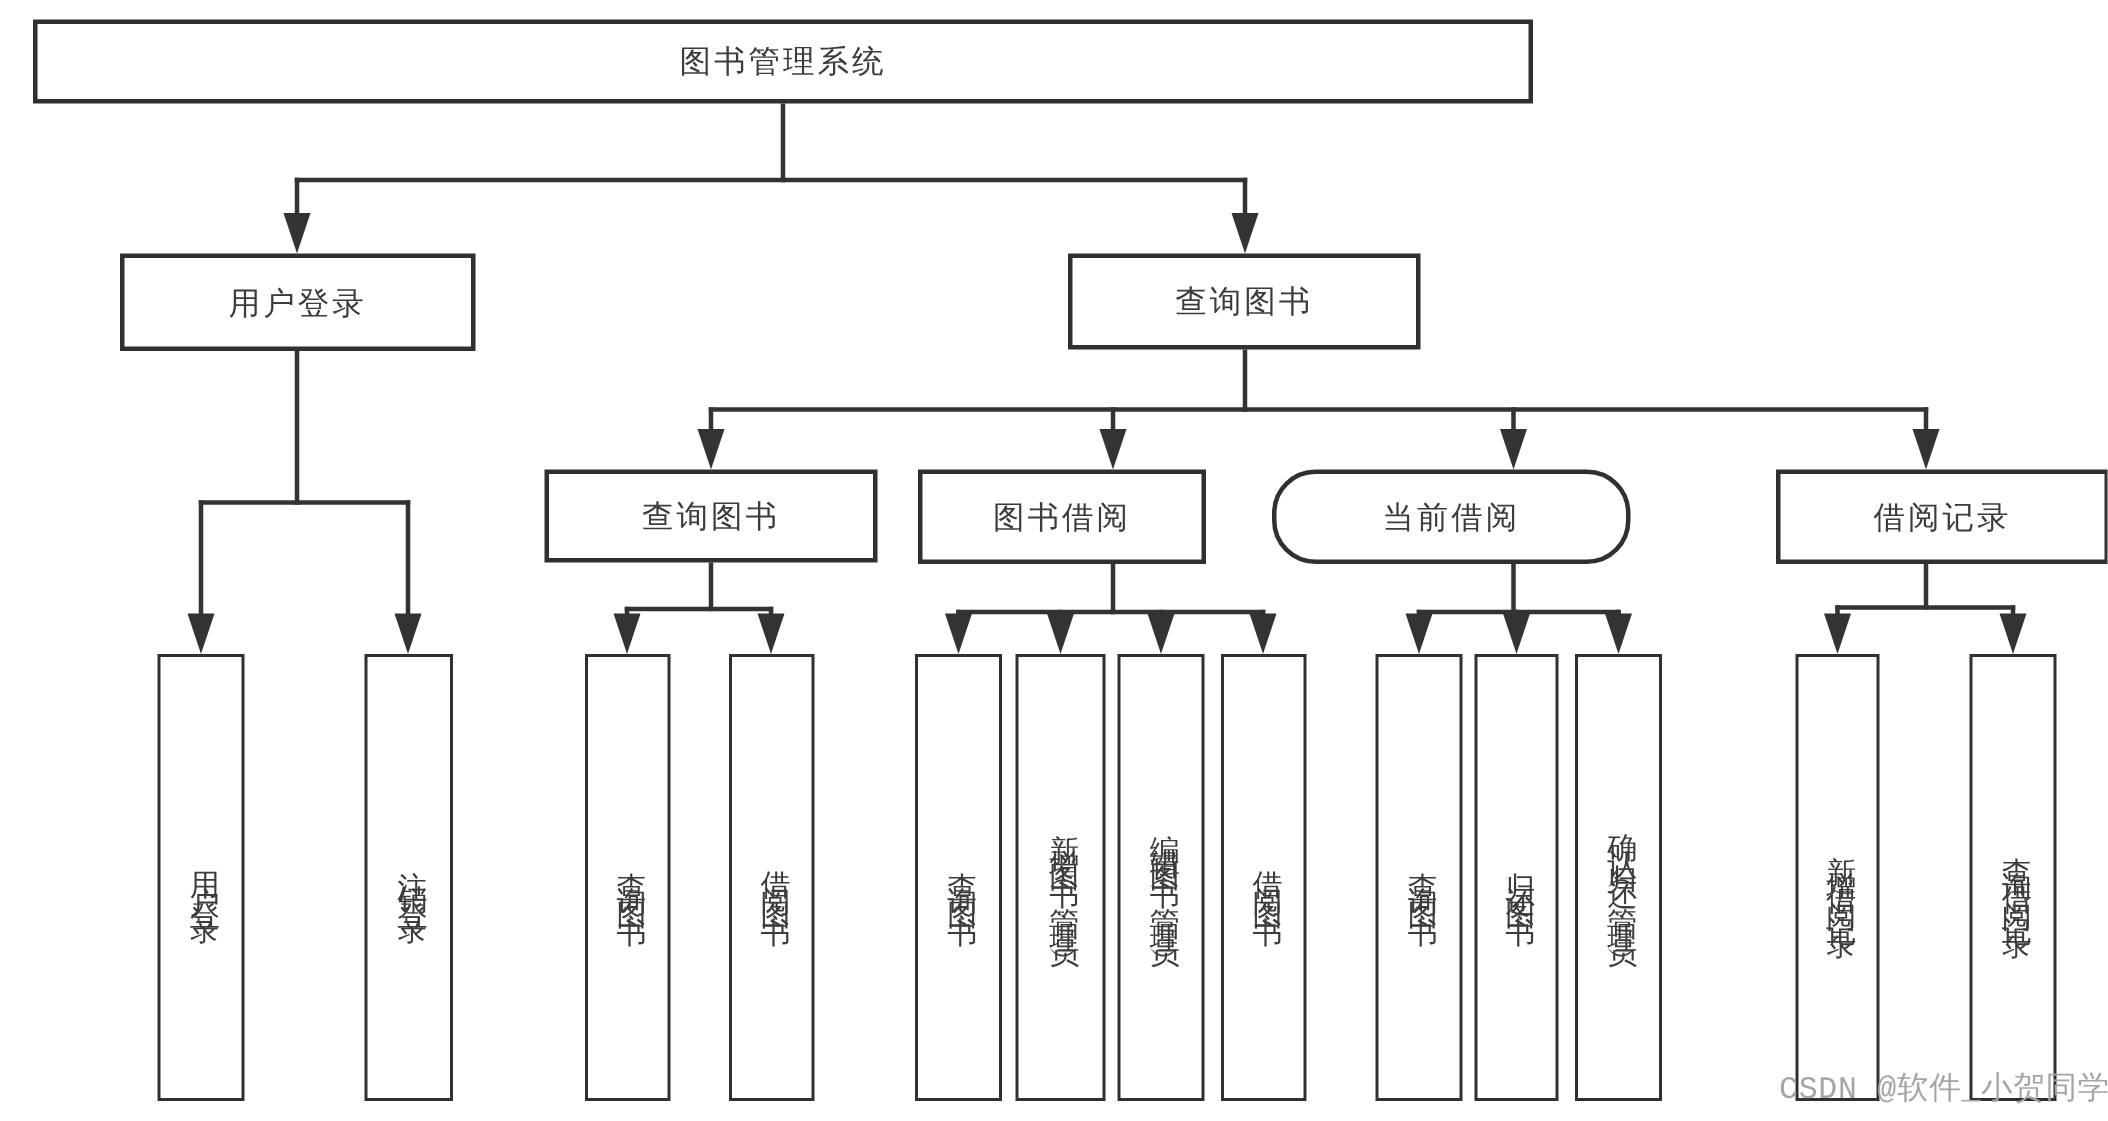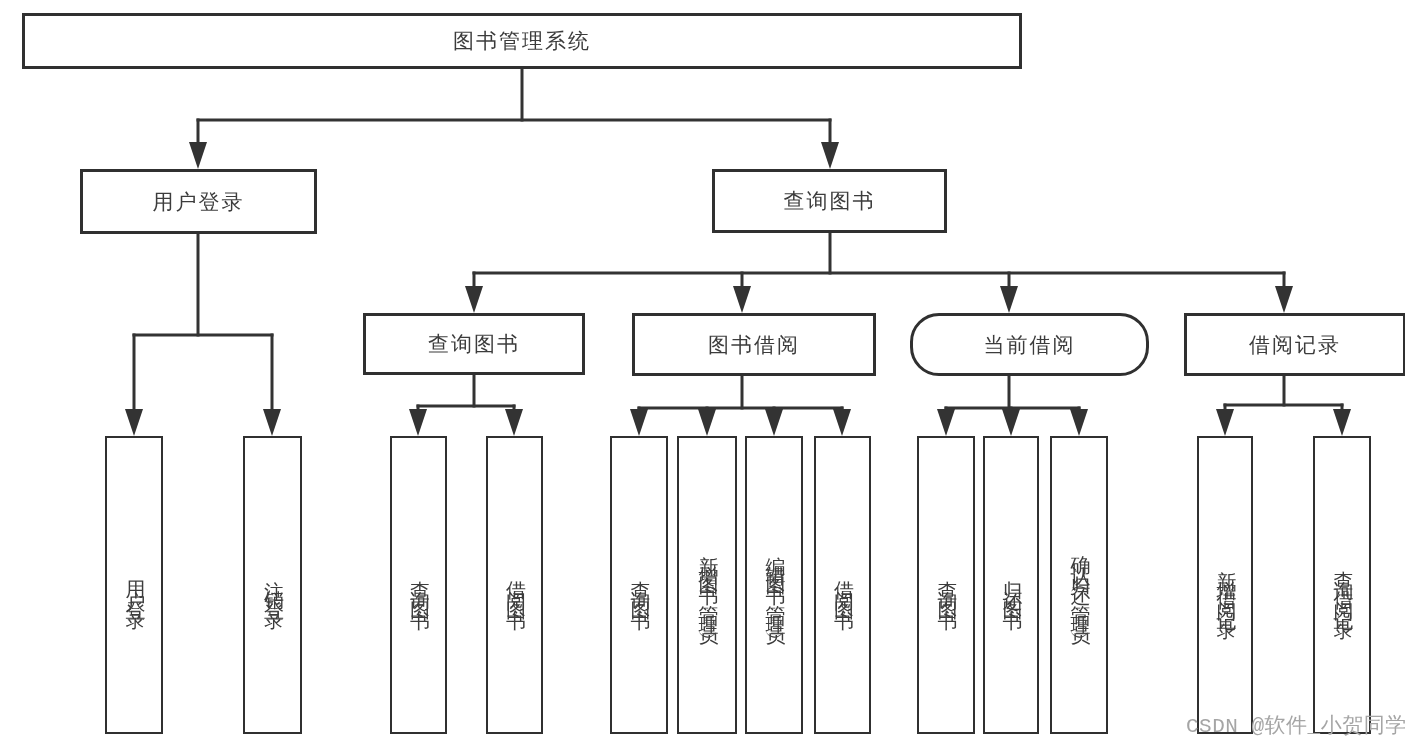--- a/index.html
+++ b/index.html
@@ -142,24 +142,24 @@
   <div class="node" style="left:80px; top:169px; width:237px; height:65px;">
     <span>用户登录</span>
   </div>
   <div class="node" style="left:712px; top:169px; width:235px; height:64px;">
     <span>查询图书</span>
   </div>
 
   <div class="node" style="left:363px; top:313px; width:222px; height:62px;">
     <span>查询图书</span>
   </div>
-  <div class="node" style="left:632px; top:313px; width:244px; height:63px;">
+  <div class="node" style="left:612px; top:313px; width:192px; height:63px;">
     <span>图书借阅</span>
   </div>
-  <div class="node" style="left:910px; top:313px; width:239px; height:63px;border-radius:29px;">
+  <div class="node" style="left:848px; top:313px; width:239px; height:63px;border-radius:29px;">
     <span>当前借阅</span>
   </div>
   <div class="node" style="left:1184px; top:313px; width:222px; height:63px;">
     <span>借阅记录</span>
   </div>
 
   <div class="node leaf" style="left:105px; top:436px; width:58px; height:298px;">
     <span>用户登录</span>
   </div>
   <div class="node leaf" style="left:243px; top:436px; width:59px; height:298px;">

